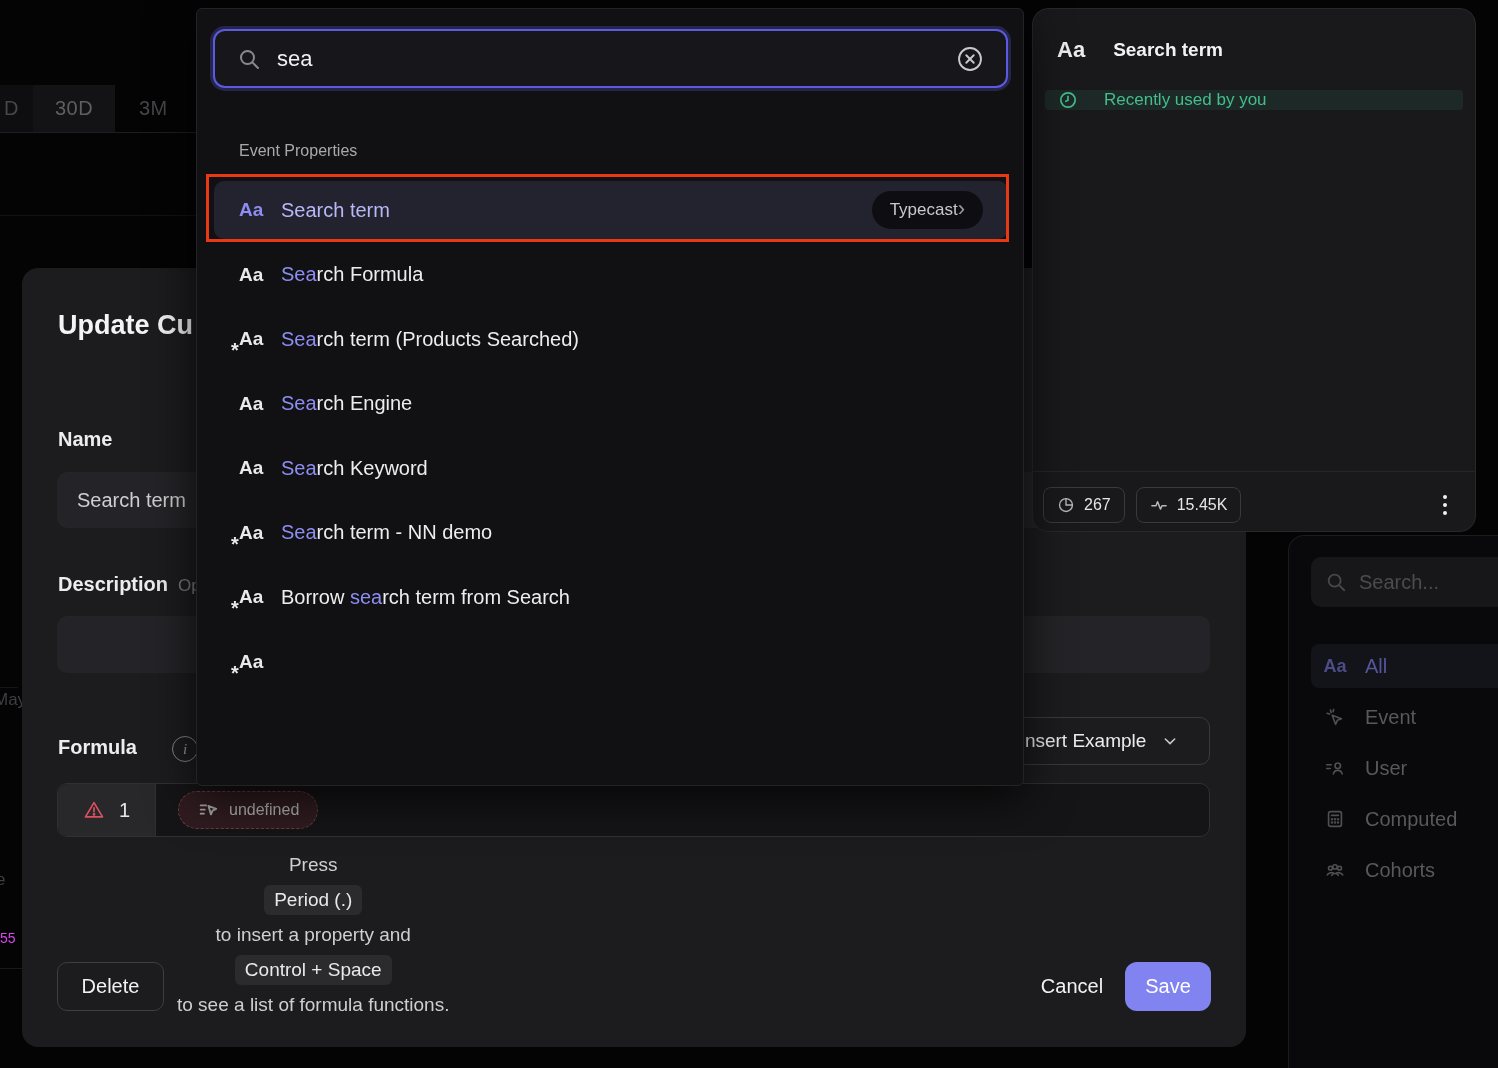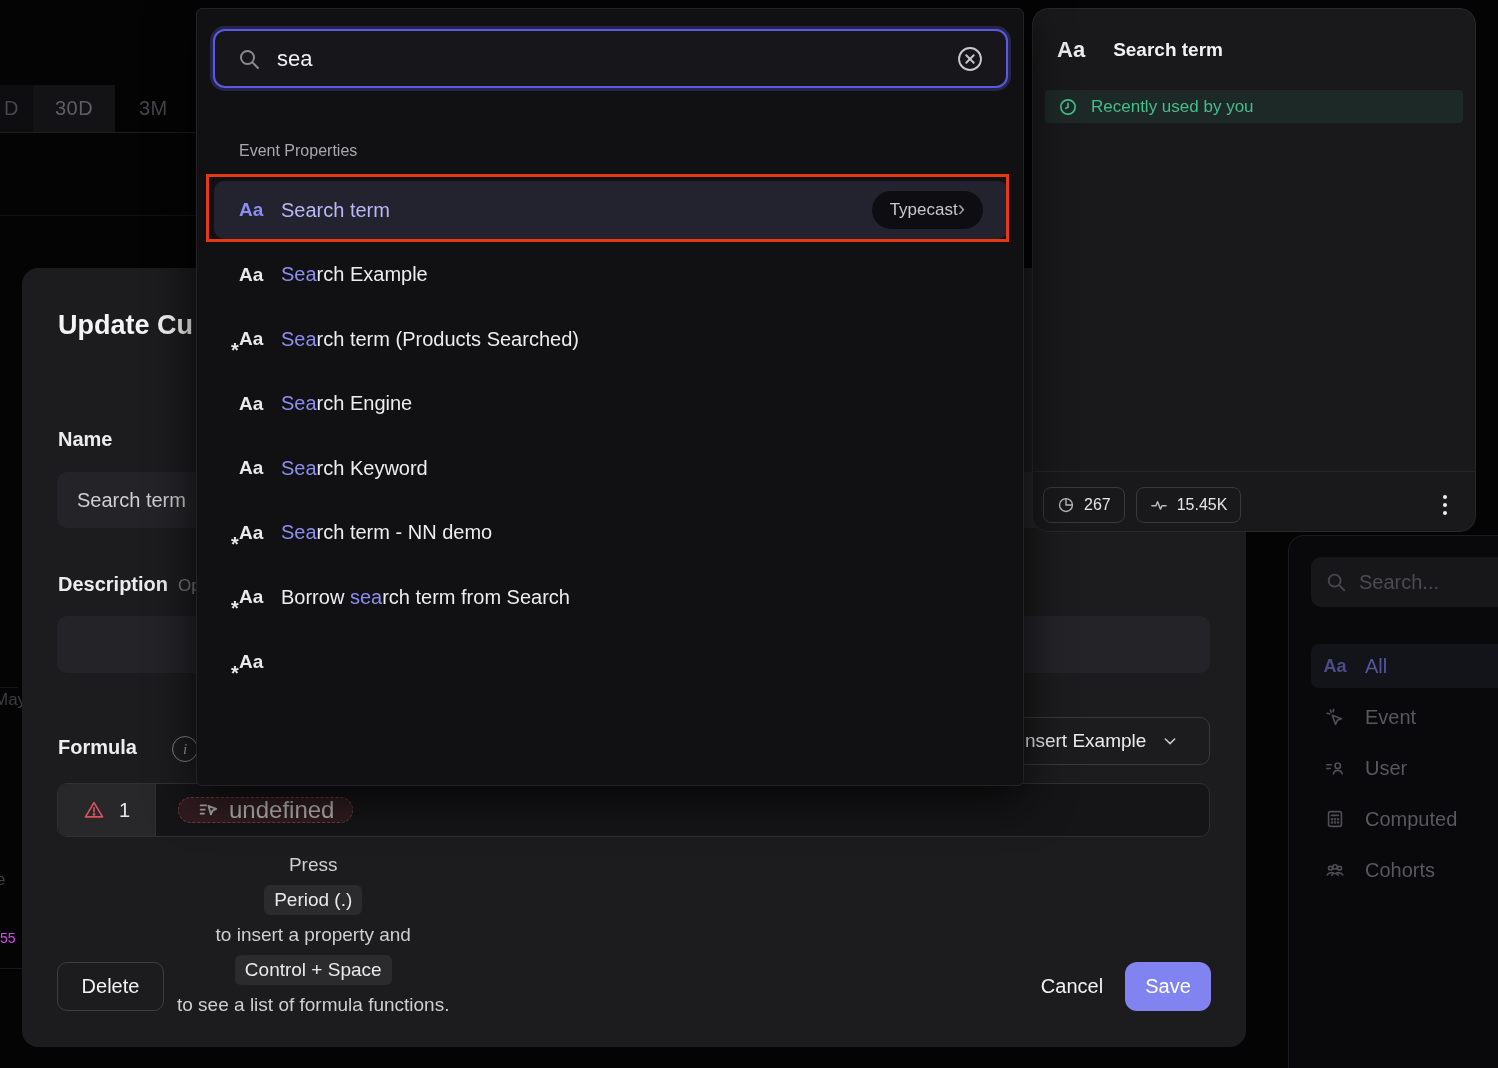--- a/index.html
+++ b/index.html
@@ -35,21 +35,21 @@
   .field-label { position:absolute; font-size:20px; font-weight:bold; color:#ededee; }
   .hint { font-weight:normal; color:#7c7c80; font-size:17px; margin-left:10px; }
   .m-input { position:absolute; left:35px; width:1153px; background:#242428; border-radius:10px; color:#cfcfd1; font-size:20px; display:flex; align-items:center; padding:0 20px; }
   .info-badge { position:absolute; left:150px; top:468px; width:26px; height:26px; border:1.5px solid #88888c; border-radius:50%; color:#9b9b9f; display:flex; align-items:center; justify-content:center; font-size:15px; font-family:"Liberation Serif", serif; font-style:italic; }
   .insert-btn { position:absolute; left:966px; top:449px; width:222px; height:48px; border:1px solid #3a3a3d; border-radius:10px; display:flex; align-items:center; justify-content:center; gap:16px; color:#ececee; font-size:19px; }
   .insert-btn svg { width:16px; height:16px; color:#c9c9cd; }
   .formula-row { position:absolute; left:35px; top:515px; width:1153px; height:54px; border:1px solid #303033; border-radius:10px; background:#151517; display:flex; overflow:hidden; }
   .f-gutter { width:98px; background:#28282b; border-right:1px solid #303033; display:flex; align-items:center; justify-content:center; gap:14px; color:#e8e8ea; font-size:20px; flex:none; }
   .f-gutter svg { width:22px; height:22px; color:#dd5060; }
   .f-body { flex:1; display:flex; align-items:center; padding-left:22px; }
-  .undef-pill { height:26px; border-radius:19px; background:rgba(190,70,80,0.16); border:1px dashed rgba(225,120,130,0.35); display:flex; align-items:center; gap:10px; padding:0 18px; color:#b4b4b6; font-size:24px; }
+  .undef-pill { height:38px; border-radius:19px; background:rgba(190,70,80,0.16); border:1px dashed rgba(225,120,130,0.35); display:flex; align-items:center; gap:10px; padding:0 18px; color:#b4b4b6; font-size:16px; }
   .undef-pill svg { width:22px; height:22px; color:#a9a9ab; }
   .helper { position:absolute; left:155px; top:586px; display:flex; align-items:center; gap:9px; color:#cfcfd1; font-size:19px; white-space:nowrap;flex-direction:column; }
   .kbd-chip { background:#2b2b2e; border-radius:6px; padding:4px 10px; color:#e9e9eb; }
   .btn { display:flex; align-items:center; justify-content:center; font-size:20px; border-radius:10px; }
   .delete-btn { position:absolute; left:35px; top:694px; width:107px; height:49px; border:1px solid #3e3e41; color:#f2f2f3; }
   .cancel-btn { position:absolute; left:995px; top:694px; width:110px; height:49px; color:#f2f2f3; }
   .save-btn { position:absolute; left:1103px; top:694px; width:86px; height:49px; color:#fff; }
 
   
   #dropdown { position:absolute; left:196px; top:8px; width:828px; height:778px; background:#111113; border:1px solid #232326; border-radius:6px; box-shadow:0 12px 48px rgba(0,0,0,0.75); }
@@ -74,21 +74,21 @@
   .typecast .chev { color:#9a9a9e; font-size:22px; line-height:1; margin-top:-2px; }
 
   
   #annotation { position:absolute; left:206px; top:174px; width:803px; height:68px; border:3px solid #e63a17; pointer-events:none; }
 
   
   #prop-panel { position:absolute; left:1032px; top:8px; width:444px; height:524px; background:#19191b; border:1px solid #28282b; border-radius:16px; }
   .pp-head { position:absolute; left:24px; top:28px; display:flex; align-items:center; gap:28px; }
   .pp-aa { font-size:22px; font-weight:bold; color:#ececee; }
   .pp-title { font-size:19px; font-weight:bold; color:#f2f2f3; }
-  .recent-pill { position:absolute; left:12px; top:81px; width:418px; height:33px; background:rgba(69,189,141,0.10); border-radius:4px; display:flex; align-items:center; gap:13px; padding:0 13px; color:#45bd8d; font-size:17px; }
+  .recent-pill { position:absolute; left:12px; top:81px; width:418px; height:20px; background:rgba(69,189,141,0.10); border-radius:4px; display:flex; align-items:center; gap:26px; padding:0 13px; color:#45bd8d; font-size:17px; }
   .recent-pill svg { width:20px; height:20px; flex:none; }
   .pp-footer-line { position:absolute; left:0; top:462px; width:100%; height:1px; background:#262629; }
   .pp-stats { position:absolute; left:10px; top:478px; display:flex; gap:11px; }
   .stat-pill { height:36px; border:1px solid #3a3a3d; border-radius:8px; display:flex; align-items:center; gap:9px; padding:0 13px; color:#e6e6e8; font-size:16px; }
   .stat-pill svg { width:18px; height:18px; color:#b8b8ba; }
   .kebab { position:absolute; left:396px; top:480px; width:32px; height:32px; display:flex; flex-direction:column; align-items:center; justify-content:center; gap:4px; }
   .kebab i { width:4px; height:4px; border-radius:50%; background:#f0f0f2; }
 </style>
 </head>
 <body>
@@ -293,21 +293,21 @@
         <div class="result-row selected">
     <span class="aa"><span class="g">Aa</span></span>
     <span class="rlabel"><span>Search term</span></span>
     <span class="typecast">
             <span class="tc-label">Typecast</span>
             <span class="chev">›</span>
           </span>
   </div>
         <div class="result-row">
     <span class="aa"><span class="g">Aa</span></span>
-    <span class="rlabel"><span class="hl">Sea</span><span>rch Example</span></span>
+    <span class="rlabel"><span class="hl">Sea</span><span>rch Formula</span></span>
 
   </div>
         <div class="result-row custom">
     <span class="aa"><span class="g">Aa</span><i class="star">*</i></span>
     <span class="rlabel"><span class="hl">Sea</span><span>rch term (Products Searched)</span></span>
 
   </div>
         <div class="result-row">
     <span class="aa"><span class="g">Aa</span></span>
     <span class="rlabel"><span class="hl">Sea</span><span>rch Engine</span></span>

